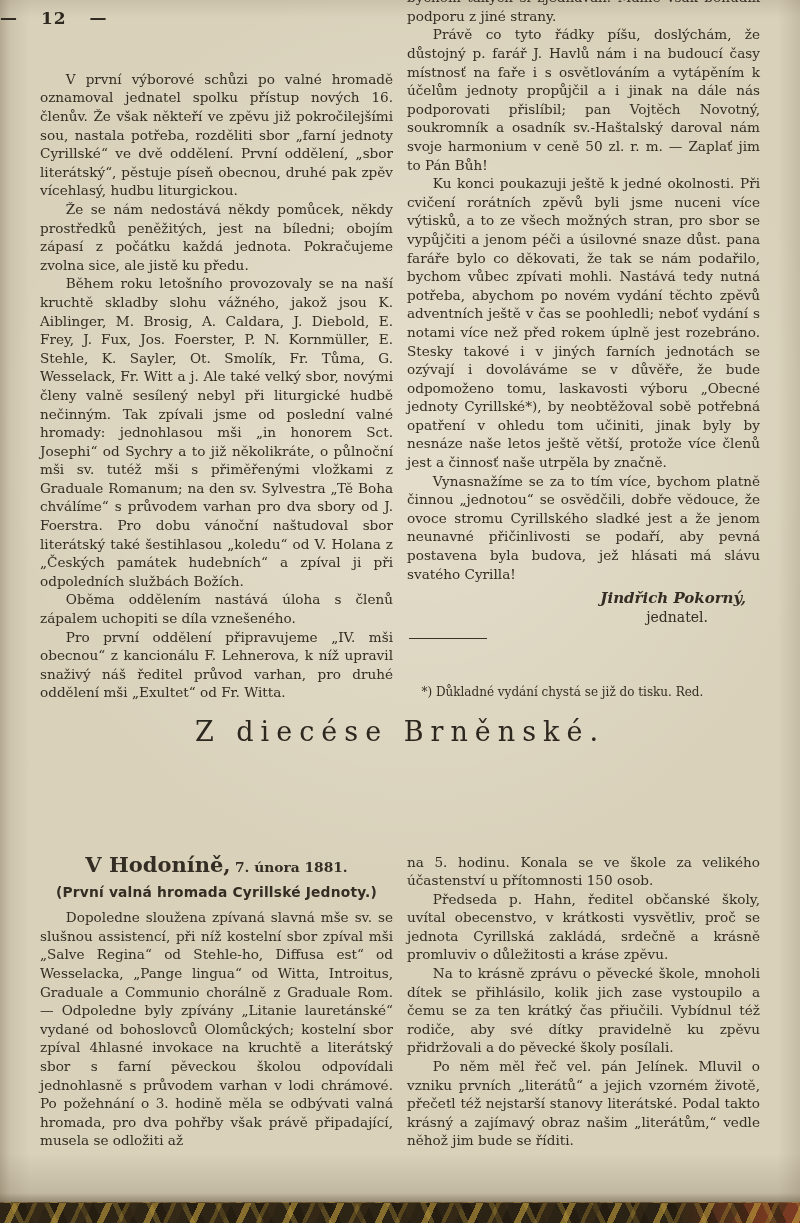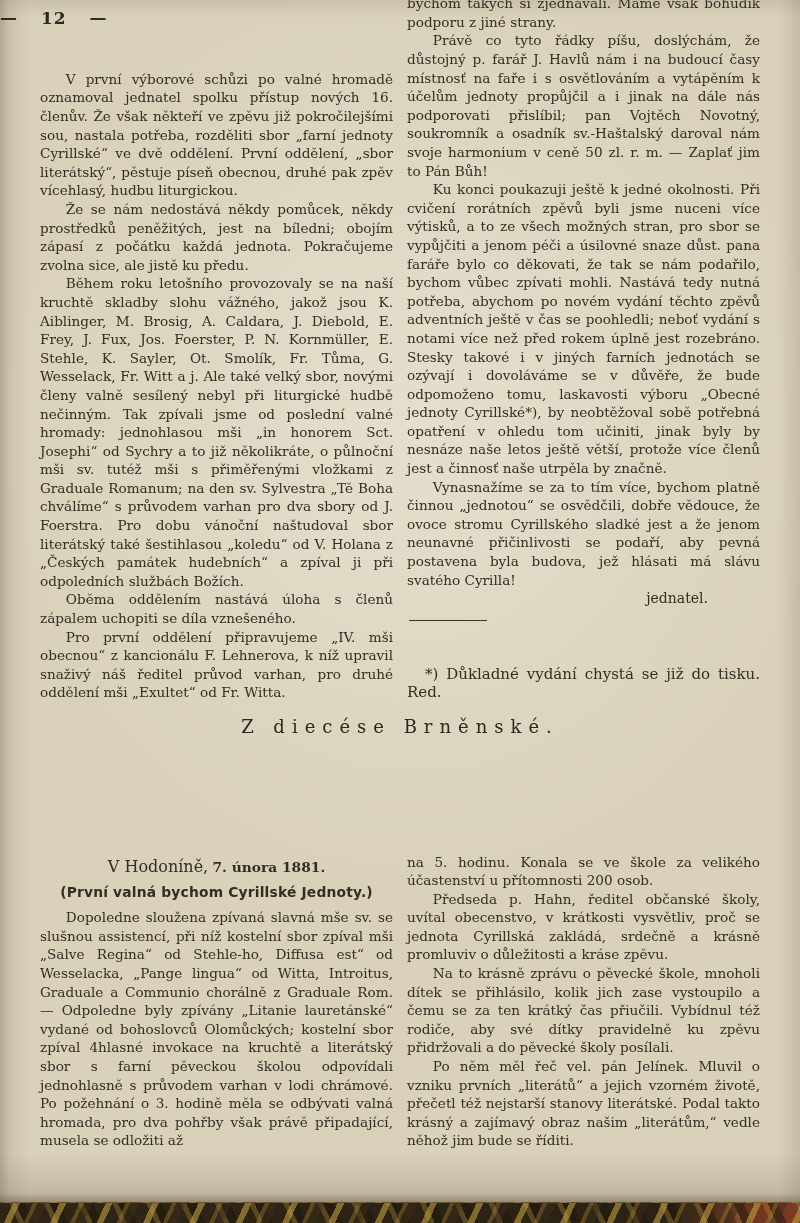--- a/index.html
+++ b/index.html
@@ -32,28 +32,28 @@
   .cols.bottom{top:772px;height:378px;}
   .col{width:353px;font-size:13.6px;line-height:18.6px;text-align:justify;}
   .col.left{margin-right:0;}
   .col-divider{width:1px;background:#3e362a;margin:2px 6px 0 7px;flex:none;}
   p{margin:0;text-indent:1.9em;}
   p.noindent{text-indent:0;}
   .signature{margin-top:6px;text-align:right;padding-right:14px;
     font-style:italic;font-size:15px;font-weight:bold;text-indent:0;}
   .signature-role{text-align:right;padding-right:52px;font-size:14px;text-indent:0;}
   .footnote-rule{width:78px;border:0;border-top:1.5px solid #393228;margin:12px 0 7px 2px;}
-  .footnote{font-size:15px;text-indent:1.2em;margin-top:44px;}
+  .footnote{font-size:12px;text-indent:1.2em;margin-top:44px;}
   .section-heading{
     position:absolute;top:716px;left:0;width:100%;margin:0;
-    text-align:center;font-size:18px;font-weight:normal;
+    text-align:center;font-size:27px;font-weight:normal;
     letter-spacing:7px;color:#2c271f;
   }
   .dateline{text-align:center;text-indent:0;margin:0 0 6px 0;}
-  .dateline-place{font-size:16px;font-weight:normal;}
+  .dateline-place{font-size:21px;font-weight:bold;}
   .dateline-date{font-size:13.8px;font-weight:bold;}
   .subheading{
     text-align:center;text-indent:0;margin:0 0 7px 0;
     font-family:"DejaVu Sans", sans-serif;
     font-size:13.8px;font-weight:bold;letter-spacing:0.2px;
   }
   .binding{
     position:absolute;left:0;right:0;bottom:0;height:20px;
     border-top:1px solid rgba(150,120,75,0.55);
     background:
@@ -85,38 +85,39 @@
       <p>Během roku letošního provozovaly se na naší kruchtě skladby slohu vážného, jakož jsou K. Aiblinger, M. Brosig, A. Caldara, J. Diebold, E. Frey, J. Fux, Jos. Foerster, P. N. Kornmüller, E. Stehle, K. Sayler, Ot. Smolík, Fr. Tůma, G. Wesselack, Fr. Witt a j. Ale také velký sbor, novými členy valně sesílený nebyl při liturgické hudbě nečinným. Tak zpívali jsme od poslední valné hromady: jednohlasou mši „in honorem Sct. Josephi“ od Sychry a to již několikráte, o půlnoční mši sv. tutéž mši s přiměřenými vložkami z Graduale Romanum; na den sv. Sylvestra „Tě Boha chválíme“ s průvodem varhan pro dva sbory od J. Foerstra. Pro dobu vánoční naštudoval sbor literátský také šestihlasou „koledu“ od V. Holana z „Českých památek hudebních“ a zpíval ji při odpoledních službách Božích.</p>
       <p>Oběma oddělením nastává úloha s členů zápalem uchopiti se díla vznešeného.</p>
       <p>Pro první oddělení připravujeme „IV. mši obecnou“ z kancionálu F. Lehnerova, k níž upravil snaživý náš ředitel průvod varhan, pro druhé oddělení mši „Exultet“ od Fr. Witta.</p>
     </div>
     <div class="col-divider"></div>
     <div class="col right">
       <p class="noindent">památek někdy hudebnin, někdy prostředků, jimiž bychom takých si zjednávali. Máme však bohudík podporu z jiné strany.</p>
       <p>Právě co tyto řádky píšu, doslýchám, že důstojný p. farář J. Havlů nám i na budoucí časy místnosť na faře i s osvětlováním a vytápěním k účelům jednoty propůjčil a i jinak na dále nás podporovati přislíbil; pan Vojtěch Novotný, soukromník a osadník sv.-Haštalský daroval nám svoje harmonium v ceně 50 zl. r. m. — Zaplať jim to Pán Bůh!</p>
       <p>Ku konci poukazuji ještě k jedné okolnosti. Při cvičení rorátních zpěvů byli jsme nuceni více výtisků, a to ze všech možných stran, pro sbor se vypůjčiti a jenom péči a úsilovné snaze důst. pana faráře bylo co děkovati, že tak se nám podařilo, bychom vůbec zpívati mohli. Nastává tedy nutná potřeba, abychom po novém vydání těchto zpěvů adventních ještě v čas se poohledli; neboť vydání s notami více než před rokem úplně jest rozebráno. Stesky takové i v jiných farních jednotách se ozývají i dovoláváme se v důvěře, že bude odpomoženo tomu, laskavosti výboru „Obecné jednoty Cyrillské*), by neobtěžoval sobě potřebná opatření v ohledu tom učiniti, jinak byly by nesnáze naše letos ještě větší, protože více členů jest a činnosť naše utrpěla by značně.</p>
       <p>Vynasnažíme se za to tím více, bychom platně činnou „jednotou“ se osvědčili, dobře vědouce, že ovoce stromu Cyrillského sladké jest a že jenom neunavné přičinlivosti se podaří, aby pevná postavena byla budova, jež hlásati má slávu svatého Cyrilla!</p>
+      <p class="signature">Jindřich Pokorný,</p>
       <p class="signature-role">jednatel.</p>
       <hr class="footnote-rule">
       <p class="footnote">*) Důkladné vydání chystá se již do tisku. Red.</p>
     </div>
   </div>
 
   <h1 class="section-heading">Z diecése Brněnské.</h1>
 
   <div class="cols bottom">
     <div class="col left">
       <p class="dateline"><span class="dateline-place">V Hodoníně,</span>
         <span class="dateline-date">7. února 1881.</span></p>
-      <p class="subheading">(První valná bychom Cyrillské Jednoty.)</p>
+      <p class="subheading">(První valná hromada Cyrillské Jednoty.)</p>
       <p>Dopoledne sloužena zpívaná slavná mše sv. se slušnou assistencí, při níž kostelní sbor zpíval mši „Salve Regina“ od Stehle-ho, Diffusa est“ od Wesselacka, „Pange lingua“ od Witta, Introitus, Graduale a Communio chorálně z Graduale Rom. — Odpoledne byly zpívány „Litanie lauretánské“ vydané od bohoslovců Olomůckých; kostelní sbor zpíval 4hlasné invokace na kruchtě a literátský sbor s farní pěveckou školou odpovídali jednohlasně s průvodem varhan v lodi chrámové. Po požehnání o 3. hodině měla se odbývati valná hromada, pro dva pohřby však právě připadající, musela se odložiti až</p>
     </div>
     <div class="col-divider"></div>
     <div class="col right">
-      <p class="noindent">na 5. hodinu. Konala se ve škole za velikého účastenství u přítomnosti 200 osob.</p>
+      <p class="noindent">na 5. hodinu. Konala se ve škole za velikého účastenství u přítomnosti 150 osob.</p>
       <p>Předseda p. Hahn, ředitel občanské školy, uvítal obecenstvo, v krátkosti vysvětliv, proč se jednota Cyrillská zakládá, srdečně a krásně promluviv o důležitosti a kráse zpěvu.</p>
       <p>Na to krásně zprávu o pěvecké škole, mnoholi dítek se přihlásilo, kolik jich zase vystoupilo a čemu se za ten krátký čas přiučili. Vybídnul též rodiče, aby své dítky pravidelně ku zpěvu přidržovali a do pěvecké školy posílali.</p>
       <p>Po něm měl řeč vel. pán Jelínek. Mluvil o vzniku prvních „literátů“ a jejich vzorném životě, přečetl též nejstarší stanovy literátské. Podal takto krásný a zajímavý obraz našim „literátům,“ vedle něhož jim bude se říditi.</p>
     </div>
   </div>
 
   <div class="shadow-above-binding"></div>
   <div class="binding"></div>
 </div>
 

